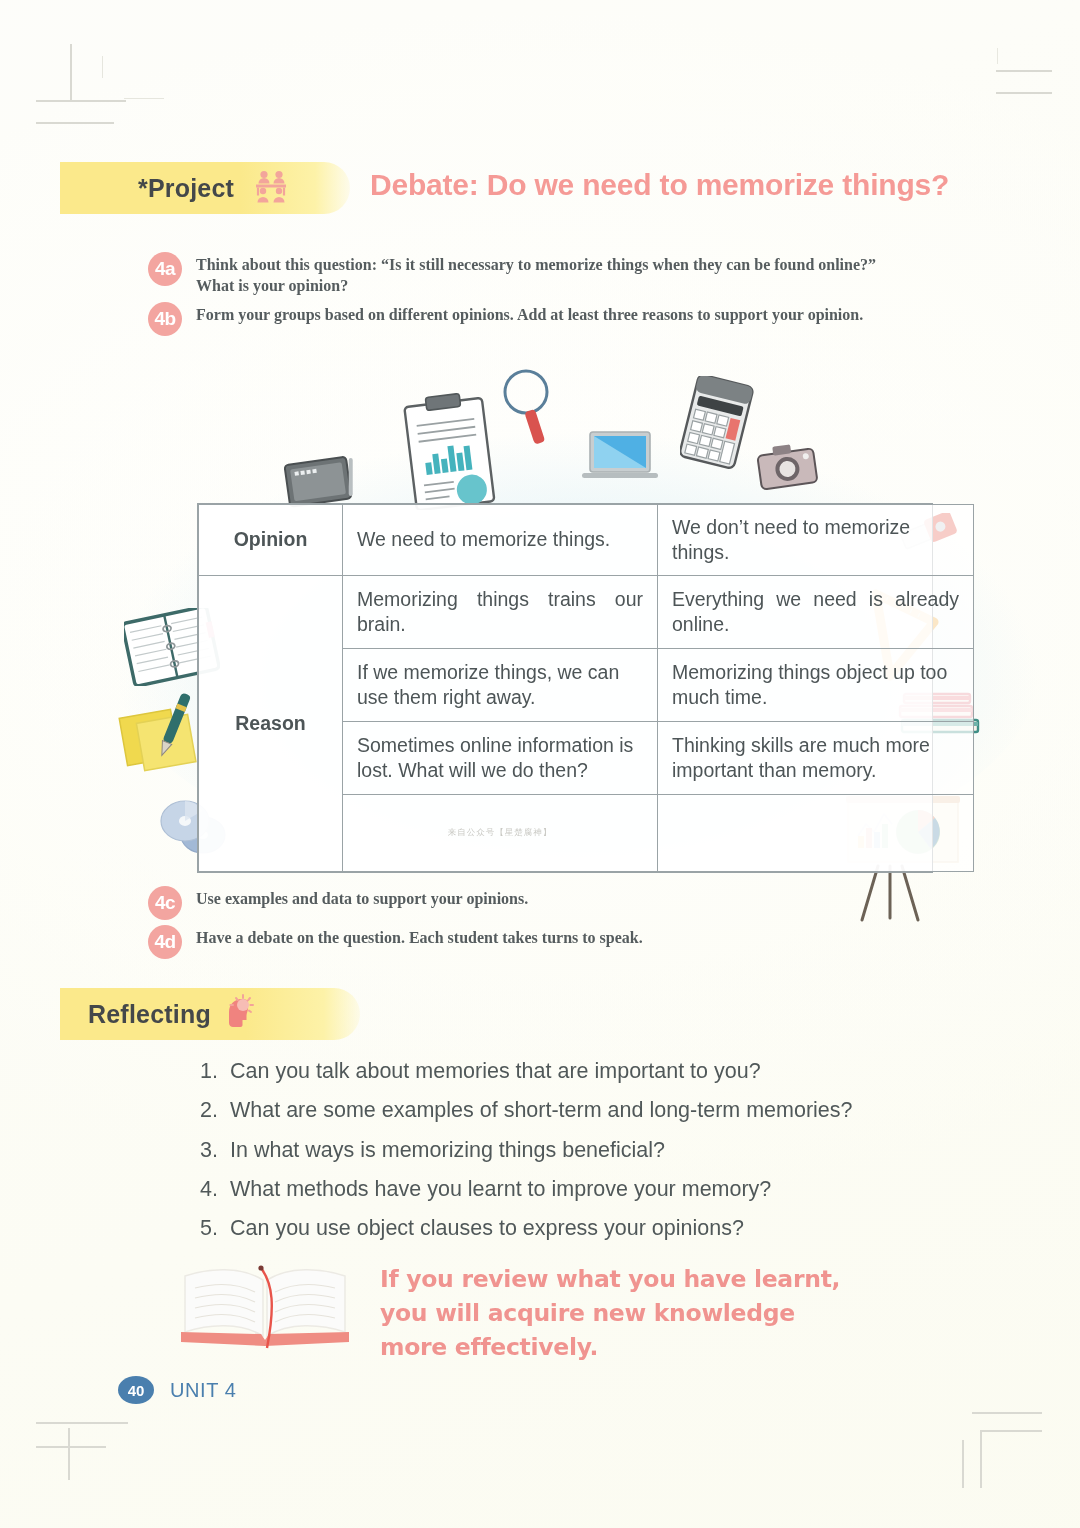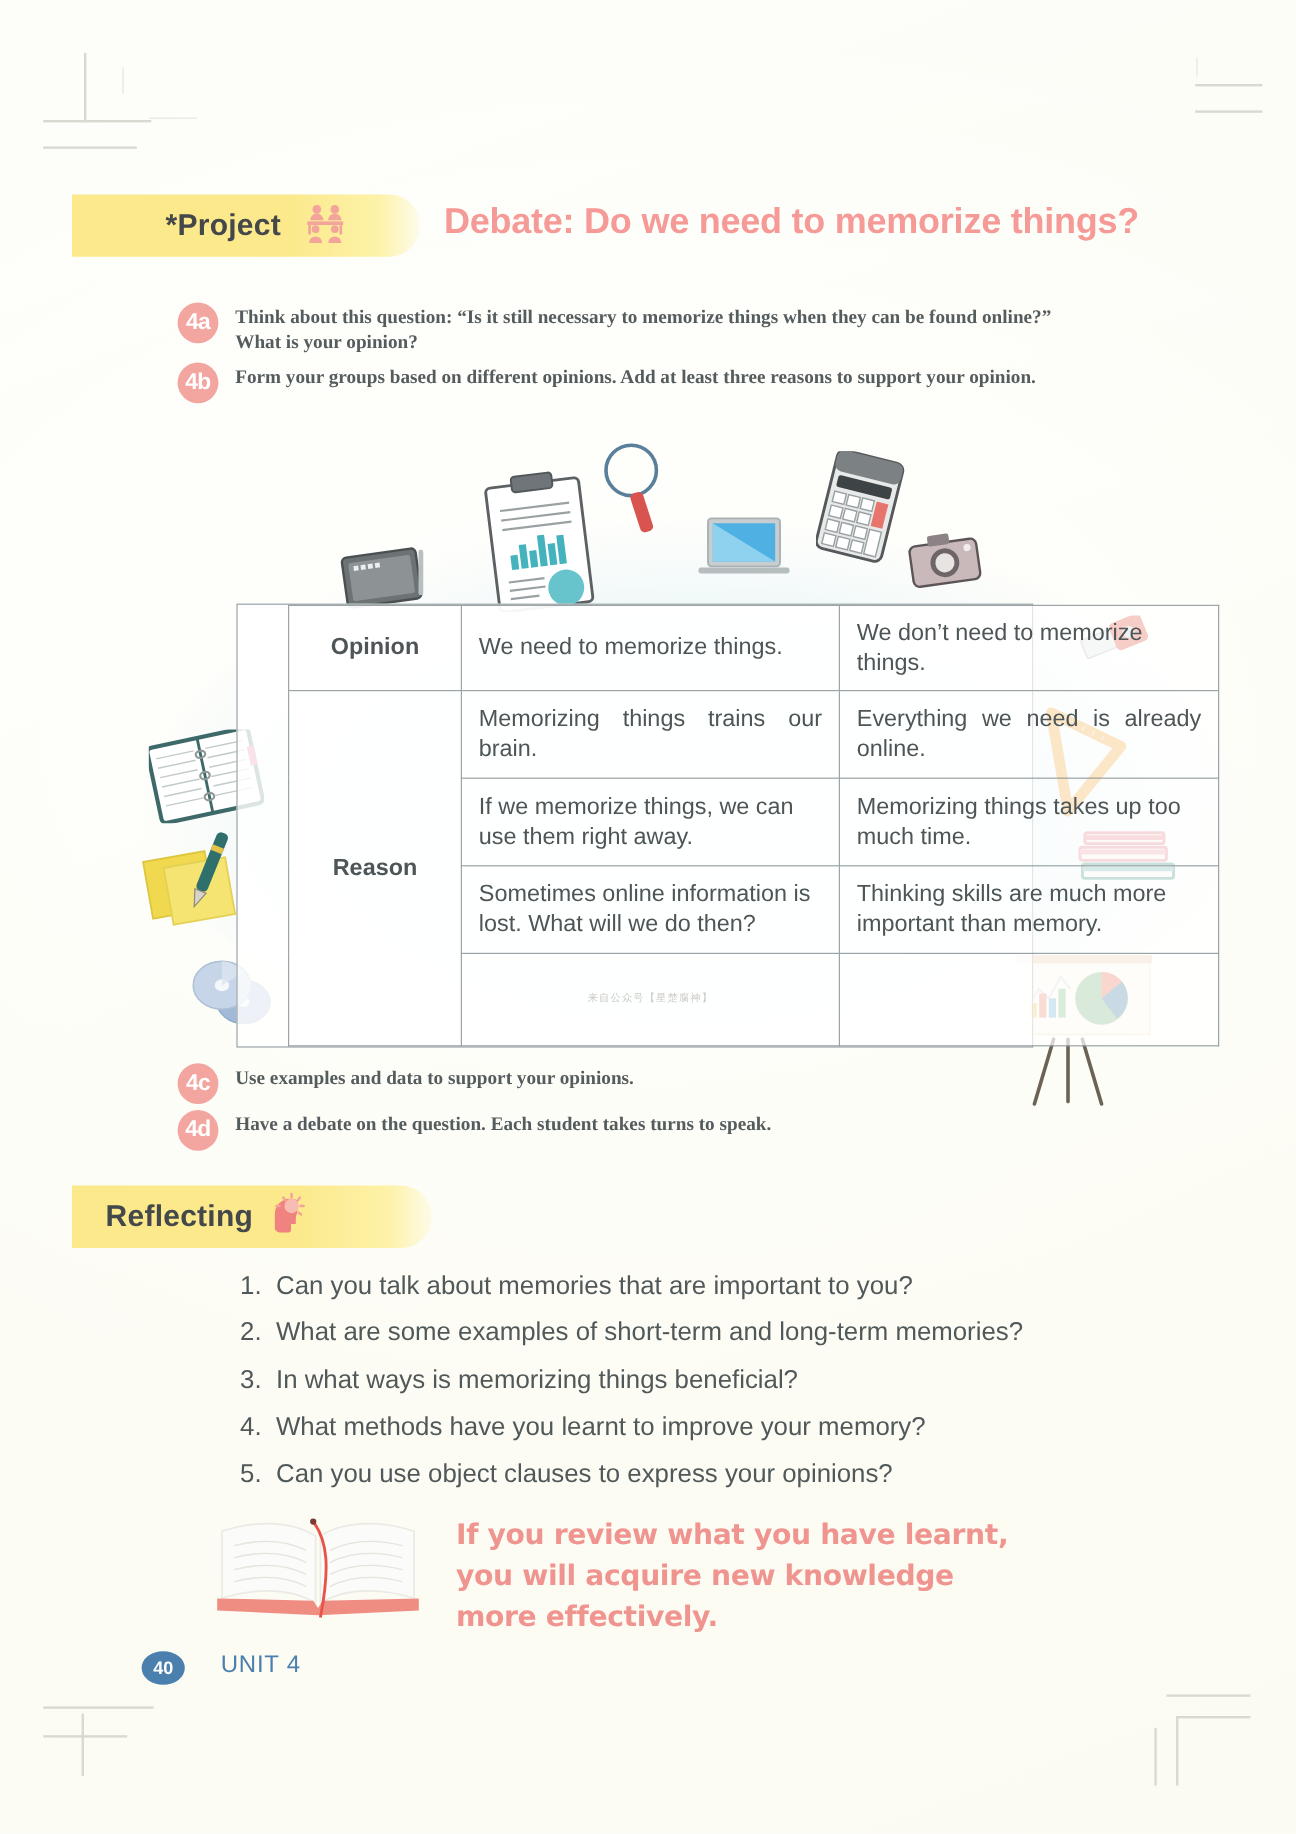--- a/index.html
+++ b/index.html
@@ -145,25 +145,24 @@
     pointer-events: none;
   }
 
   .deco { position: absolute; pointer-events: none; }
 
   
   .table-wrap {
     position: absolute;
     left: 197px;
     top: 503px;
-    width: 664px;
+    width: 736px;
     background: rgba(255,255,255,0.82);
     border: 1.5px solid #9aa3a6;
     box-sizing: border-box;
-    padding-left: 42px;
   }
   table.opinion-table {
     border-collapse: collapse;
     width: 100%;
     table-layout: fixed;
   }
   table.opinion-table td {
     border: 1px solid #9aa3a6;
     padding: 10px 14px;
     font-size: 19.5px;
@@ -227,21 +226,22 @@
     font-family: "DejaVu Sans", sans-serif;
     letter-spacing: -0.3px;
   }
 
   
   .footer {
     position: absolute;
     left: 118px;
     top: 1376px;
     display: flex;
-    gap: 30px;
+    align-items: center;
+    gap: 16px;
   }
   .page-num {
     width: 36px;
     height: 28px;
     border-radius: 50%;
     background: #4a7fae;
     color: #fff;
     font-size: 15px;
     font-weight: bold;
     display: flex;
@@ -520,21 +520,21 @@
         <td class="col-mid">We need to memorize things.</td>
         <td class="col-right">We don’t need to memorize things.</td>
       </tr>
       <tr class="reason-row">
         <td class="rowhead" rowspan="4">Reason</td>
         <td class="col-mid justify-cell">Memorizing things trains our brain.</td>
         <td class="col-right justify-cell">Everything we need is already online.</td>
       </tr>
       <tr class="reason-row">
         <td class="col-mid">If we memorize things, we can use them right away.</td>
-        <td class="col-right">Memorizing things takes up too much time.</td>
+        <td class="col-right">Memorizing things object up too much time.</td>
       </tr>
       <tr class="reason-row">
         <td class="col-mid">Sometimes online information is lost. What will we do then?</td>
         <td class="col-right">Thinking skills are much more important than memory.</td>
       </tr>
       <tr class="blank-row">
         <td class="col-mid">
           <span class="watermark">来自公众号【星楚腐神】</span>
         </td>
         <td class="col-right"></td>

